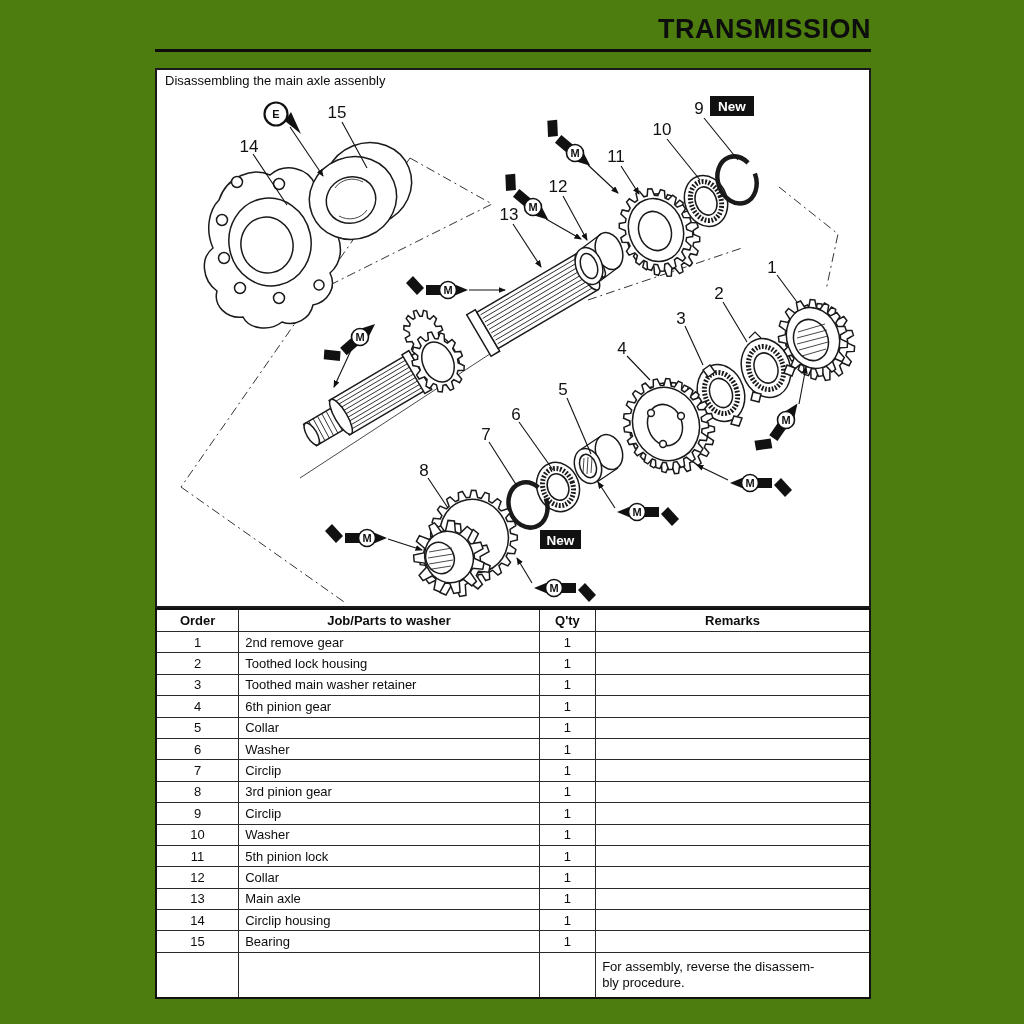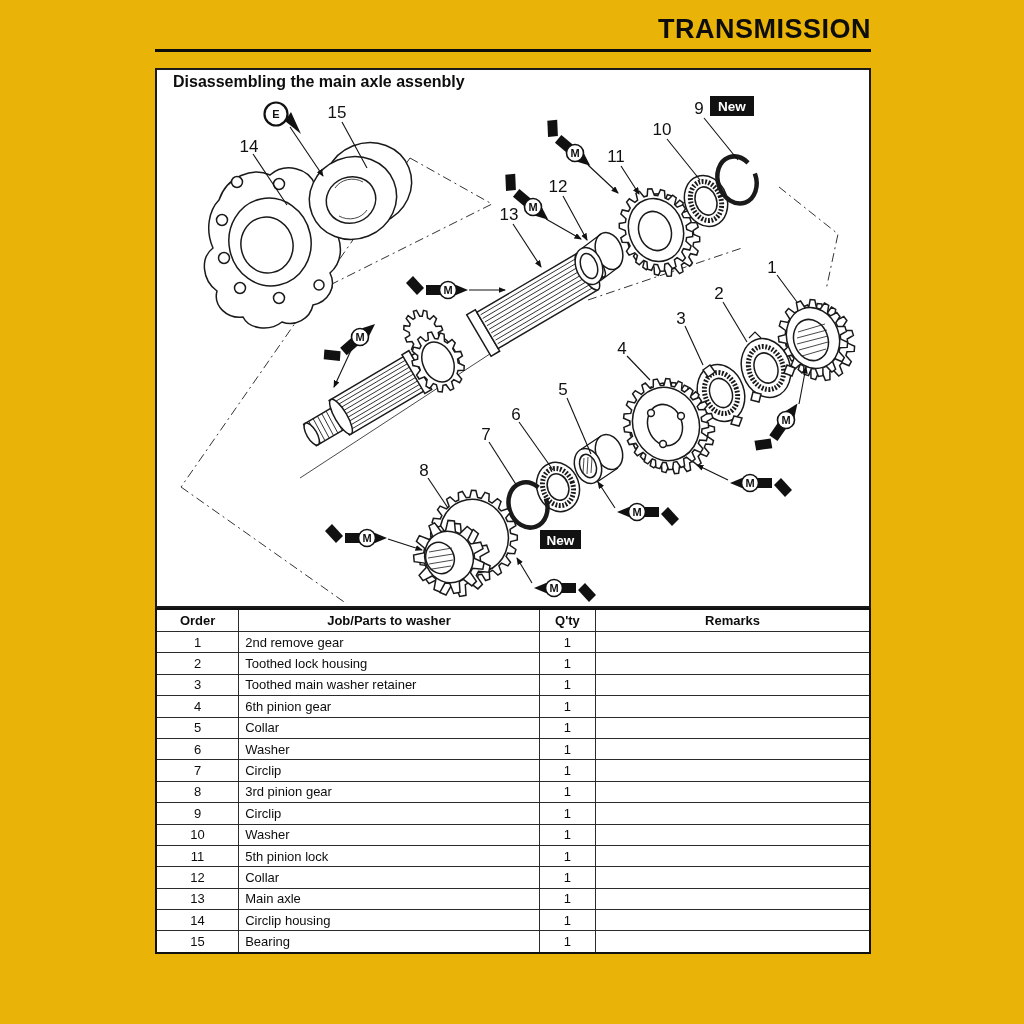--- a/index.html
+++ b/index.html
@@ -1,23 +1,23 @@
 <!DOCTYPE html>
 <html><head>
 <meta charset="utf-8">
 <style>
   html,body{margin:0;padding:0;background:#fff;}
-  .page{position:relative;width:1024px;height:1024px;background:#eab308;overflow:hidden;
+  .page{position:relative;width:1024px;height:1024px;background:#4d7c0f;overflow:hidden;
         font-family:"Liberation Sans","DejaVu Sans",sans-serif;color:#111;}
   .doc-title{position:absolute;top:14px;left:155px;width:716px;text-align:right;
         font-size:27px;font-weight:700;letter-spacing:.5px;color:#0d0d0d;}
   .title-rule{position:absolute;top:49px;left:155px;width:716px;height:3px;background:#0d0d0d;}
   .figure-box{position:absolute;top:68px;left:155px;width:712px;height:536px;
         border:2px solid #1a1a1a;background:#fff;}
-  .figure-caption{position:absolute;top:3px;left:16px;font-size:16px;font-weight:700;color:#0d0d0d;}
+  .figure-caption{position:absolute;top:3px;left:8px;font-size:13px;font-weight:400;color:#0d0d0d;}
   .figure-box svg{position:absolute;top:0;left:0;}
   .parts-table{position:absolute;top:608px;left:155px;width:716px;border-collapse:collapse;
         table-layout:fixed;font-size:13px;color:#0d0d0d;background:#fff;}
   .parts-table th,.parts-table td{border:1px solid #2b2b2b;padding:0 6px;vertical-align:middle;
         overflow:hidden;white-space:nowrap;}
   .parts-table{border:2px solid #111;}
   .parts-table th{font-weight:700;height:21px;}
   .parts-table td{height:20.4px;}
   .col-order{width:82px;} .col-job{width:298px;} .col-qty{width:56px;} .col-remarks{width:272px;}
   td.c{text-align:center;} td.l{text-align:left;}
@@ -431,15 +431,24 @@
           <td class="l">Circlip housing</td>
           <td class="c">1</td>
           <td class="l"></td>
         </tr>
       <tr>
           <td class="c">15</td>
           <td class="l">Bearing</td>
           <td class="c">1</td>
           <td class="l"></td>
         </tr>
+      <tr style="height:46px;">
+        <td class="c"></td>
+        <td class="l"></td>
+        <td class="c"></td>
+        <td class="l note-cell">
+          <div>For assembly, reverse the disassem-</div>
+          <div>bly procedure.</div>
+        </td>
+      </tr>
     </tbody>
   </table>
 </div>
 
 </body></html>

